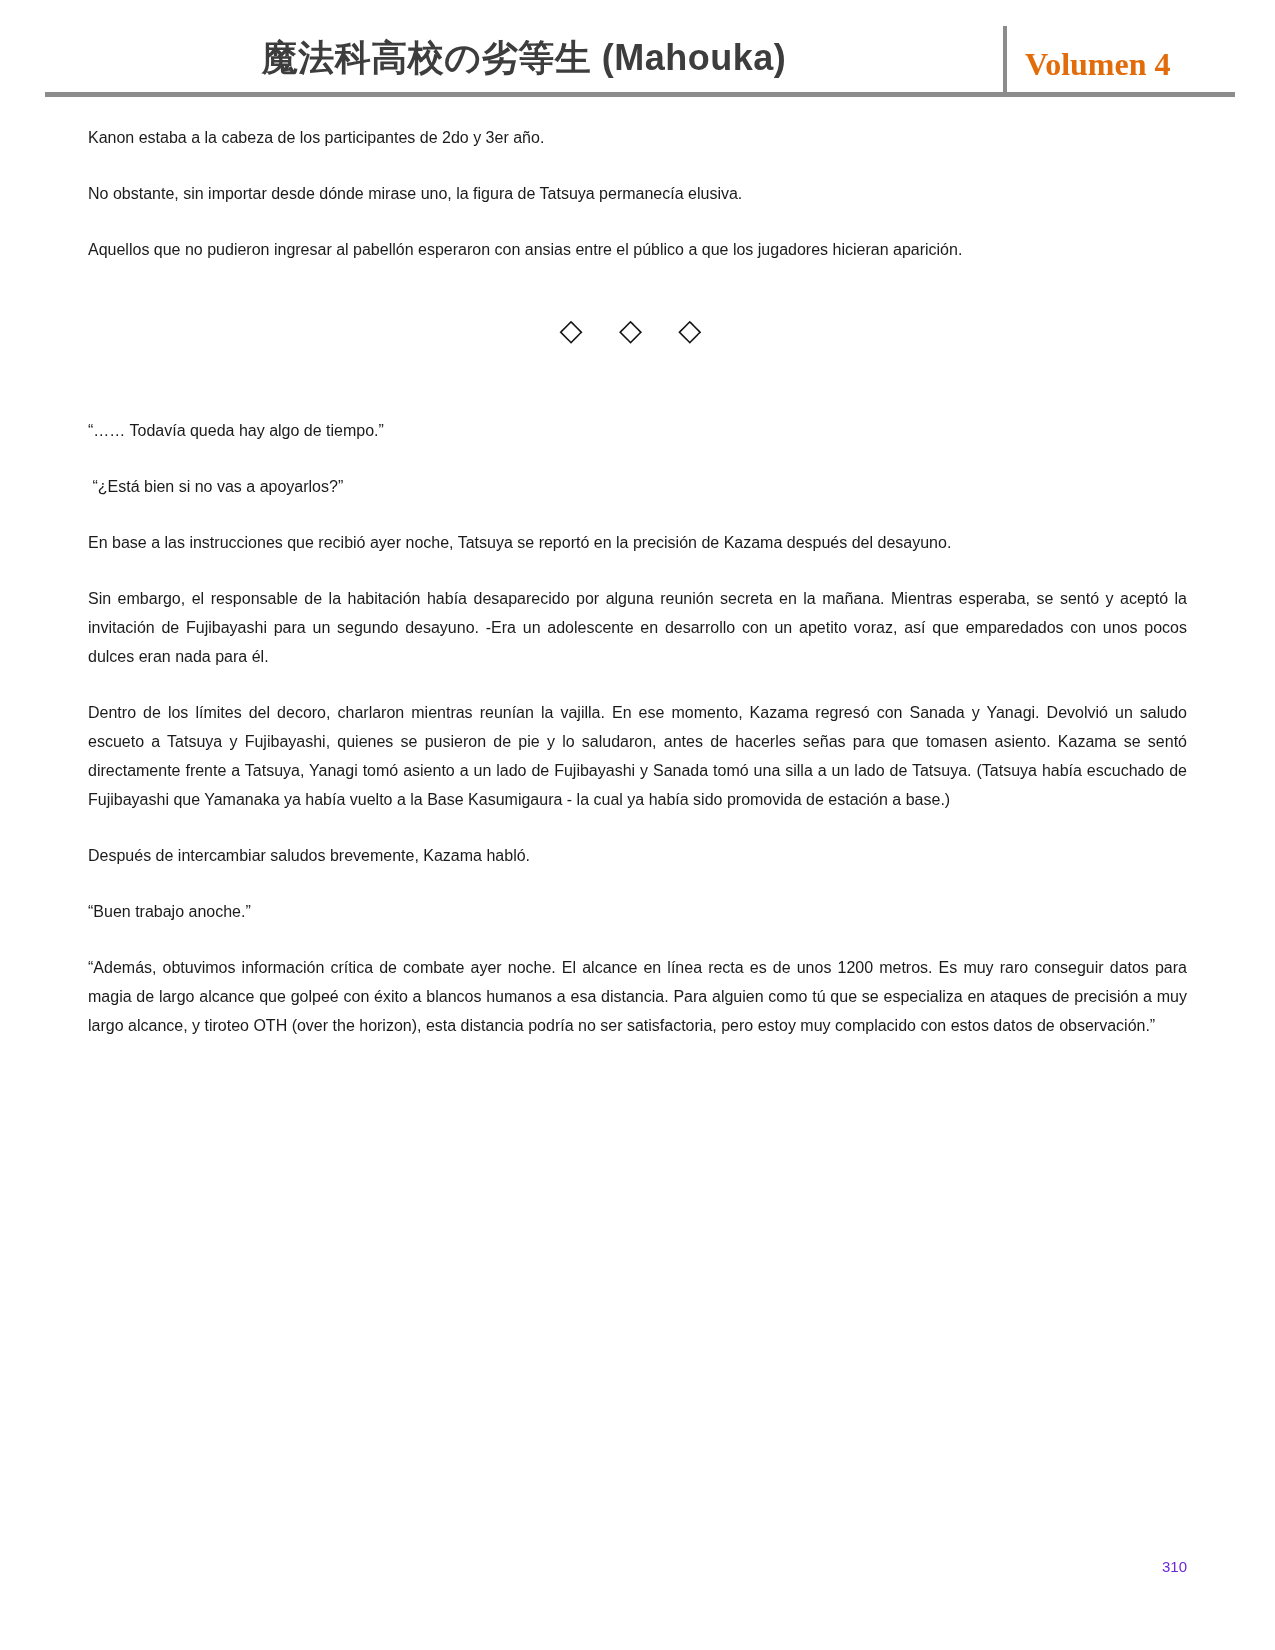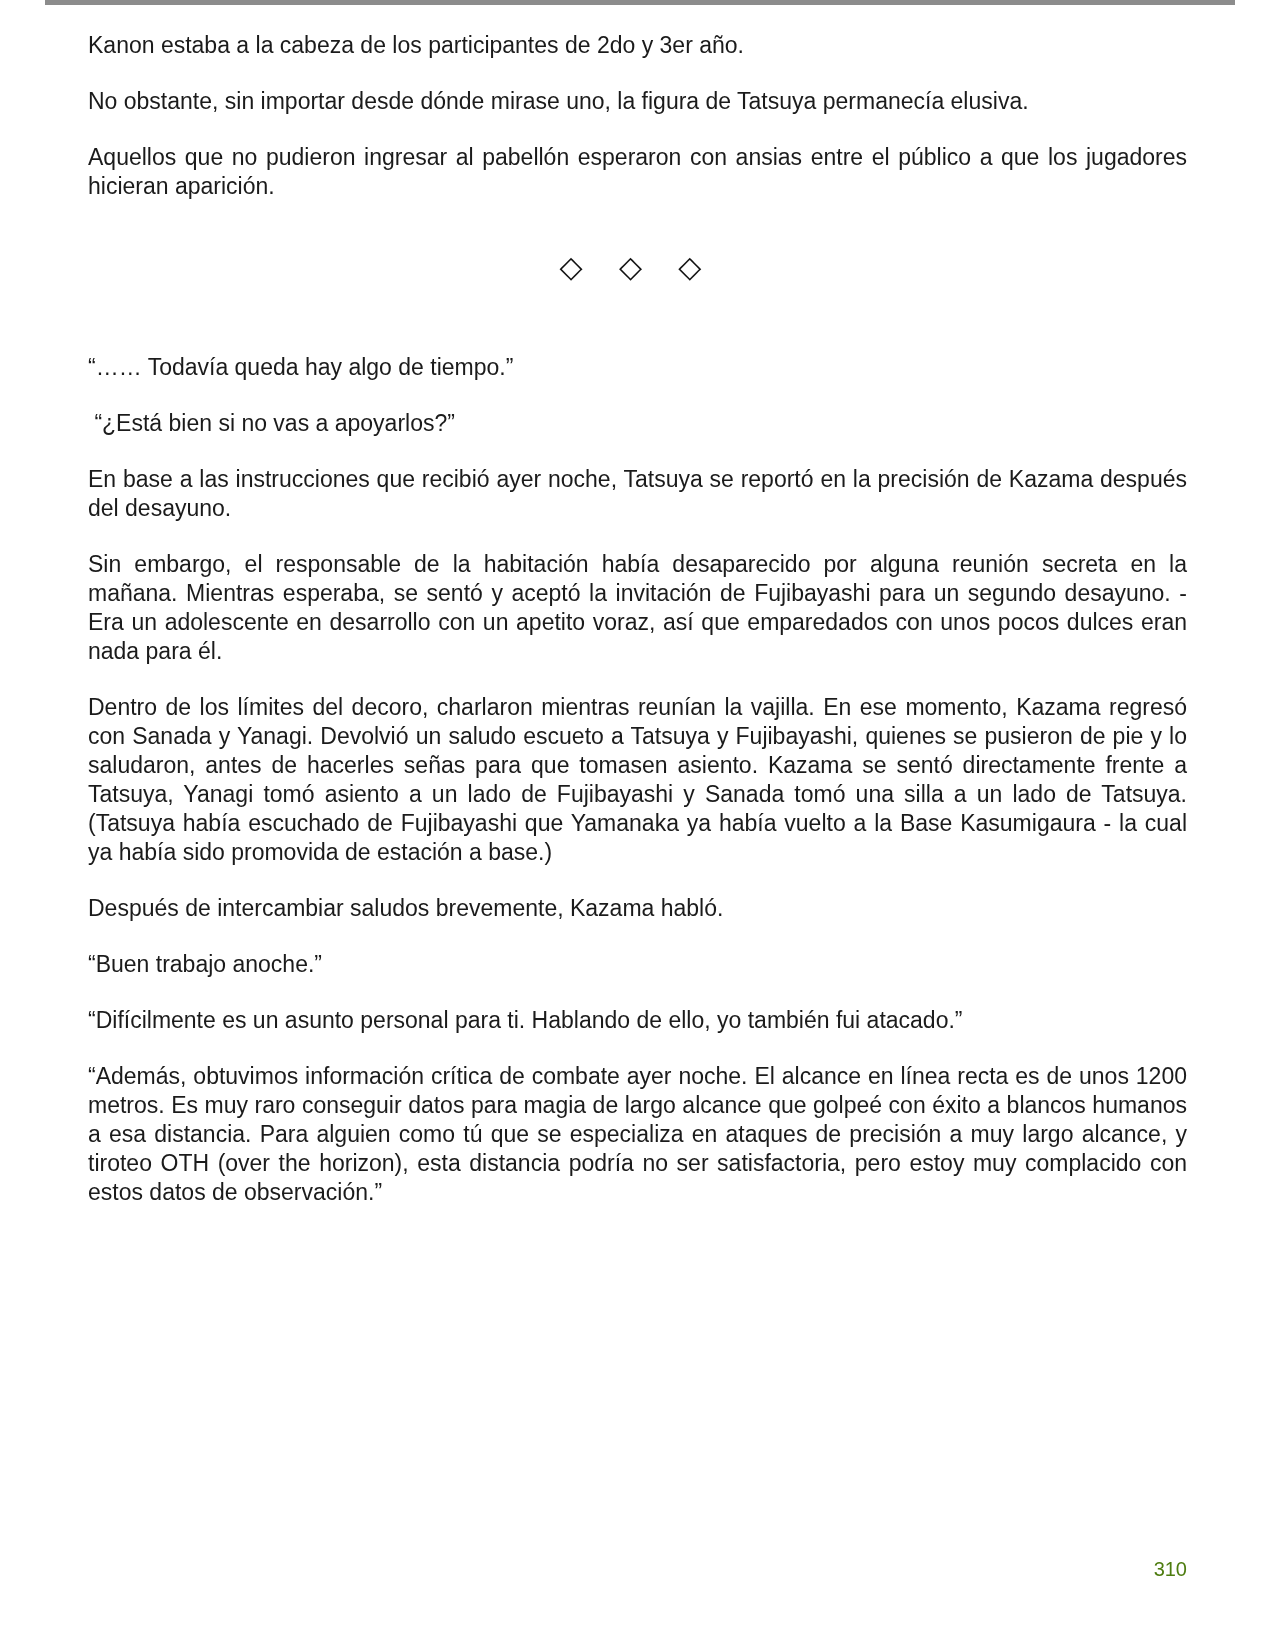--- a/index.html
+++ b/index.html
@@ -51,62 +51,70 @@
   .header-rule {
     height: 5px;
     background: #8c8c8c;
     margin: 0 40px 0 45px;
   }
   
   main {
     padding: 26px 88px 0 88px;
   }
   .para {
-    font-size: 23px;
+    font-size: 16px;
     line-height: 29px;
     text-align: justify;
     margin-bottom: 27px;
     color: #1b1b1b;
   }
   .section-separator {
     text-align: center;
     font-size: 30px;
     line-height: 40px;
     color: #111111;
     letter-spacing: 14px;
     margin: 46px 0 66px 0;
     font-weight: normal;
   }
   
   .page-number {
     position: absolute;
     top: 1558px;
     right: 88px;
-    font-size: 20px;
-    color: #4d7c0f;
+    font-size: 15px;
+    color: #6d28d9;
   }
 </style>
 </head>
 <body>
 
 <header>
+  <div class="header-row">
+    <div class="header-title-wrap">
+      <span class="book-title">魔法科高校の劣等生 (Mahouka)</span>
+    </div>
+    <div class="header-divider"></div>
+    <div class="header-volume-wrap">
+      <span class="volume-label">Volumen 4</span>
+    </div>
+  </div>
   <div class="header-rule"></div>
 </header>
 
 <main>
   <p class="para">Kanon estaba a la cabeza de los participantes de 2do y 3er año.</p>
   <p class="para">No obstante, sin importar desde dónde mirase uno, la figura de Tatsuya permanecía elusiva.</p>
   <p class="para">Aquellos que no pudieron ingresar al pabellón esperaron con ansias entre el público a que los jugadores hicieran aparición.</p>
 
   <div class="section-separator">◇ ◇ ◇</div>
 
   <p class="para">“…… Todavía queda hay algo de tiempo.”</p>
   <p class="para">&nbsp;“¿Está bien si no vas a apoyarlos?”</p>
   <p class="para">En base a las instrucciones que recibió ayer noche, Tatsuya se reportó en la precisión de Kazama después del desayuno.</p>
   <p class="para">Sin embargo, el responsable de la habitación había desaparecido por alguna reunión secreta en la mañana. Mientras esperaba, se sentó y aceptó la invitación de Fujibayashi para un segundo desayuno. -Era un adolescente en desarrollo con un apetito voraz, así que emparedados con unos pocos dulces eran nada para él.</p>
   <p class="para">Dentro de los límites del decoro, charlaron mientras reunían la vajilla. En ese momento, Kazama regresó con Sanada y Yanagi. Devolvió un saludo escueto a Tatsuya y Fujibayashi, quienes se pusieron de pie y lo saludaron, antes de hacerles señas para que tomasen asiento. Kazama se sentó directamente frente a Tatsuya, Yanagi tomó asiento a un lado de Fujibayashi y Sanada tomó una silla a un lado de Tatsuya. (Tatsuya había escuchado de Fujibayashi que Yamanaka ya había vuelto a la Base Kasumigaura - la cual ya había sido promovida de estación a base.)</p>
   <p class="para">Después de intercambiar saludos brevemente, Kazama habló.</p>
   <p class="para">“Buen trabajo anoche.”</p>
-  <p class="para">“Difícilmente es un asunto personal para ti. Hablando de ello, yo también fui atacado.”</p>
   <p class="para">“Además, obtuvimos información crítica de combate ayer noche. El alcance en línea recta es de unos 1200 metros. Es muy raro conseguir datos para magia de largo alcance que golpeé con éxito a blancos humanos a esa distancia. Para alguien como tú que se especializa en ataques de precisión a muy largo alcance, y tiroteo OTH (over the horizon), esta distancia podría no ser satisfactoria, pero estoy muy complacido con estos datos de observación.”</p>
 </main>
 
 <div class="page-number">310</div>
 
 </body></html>

